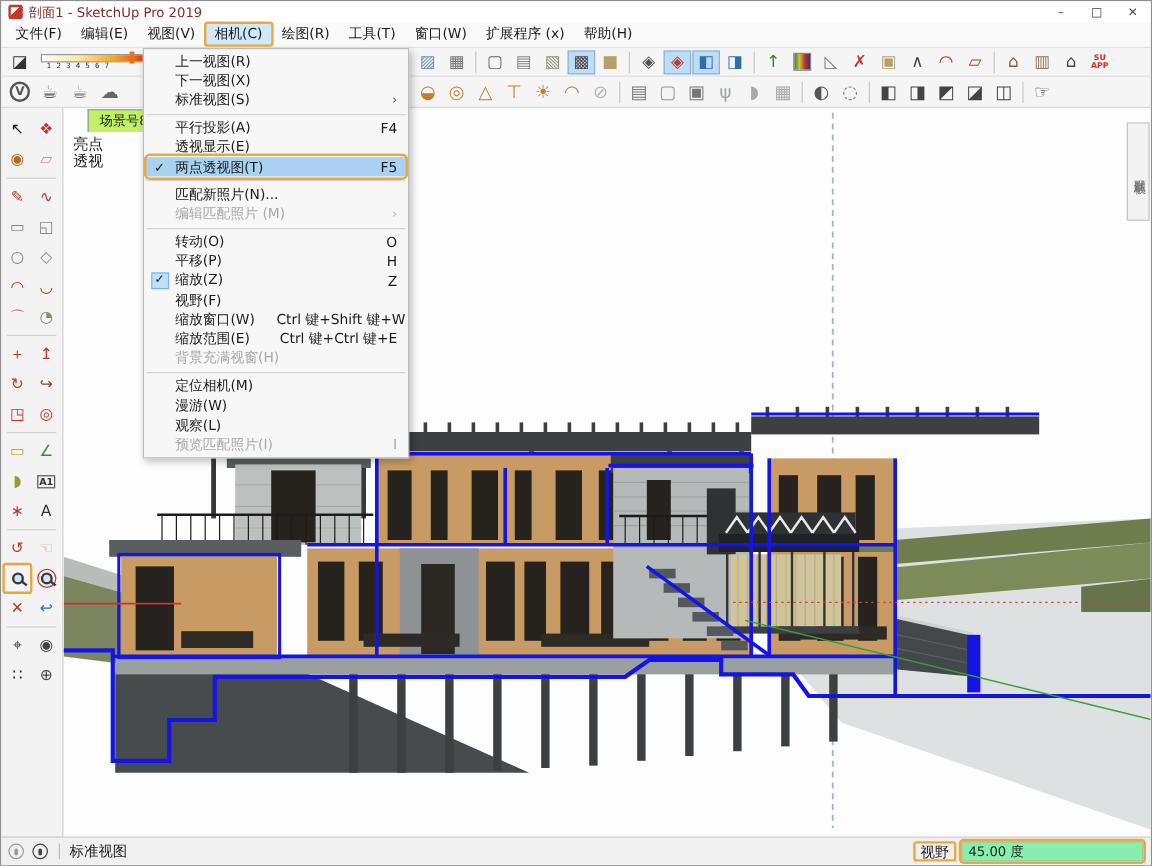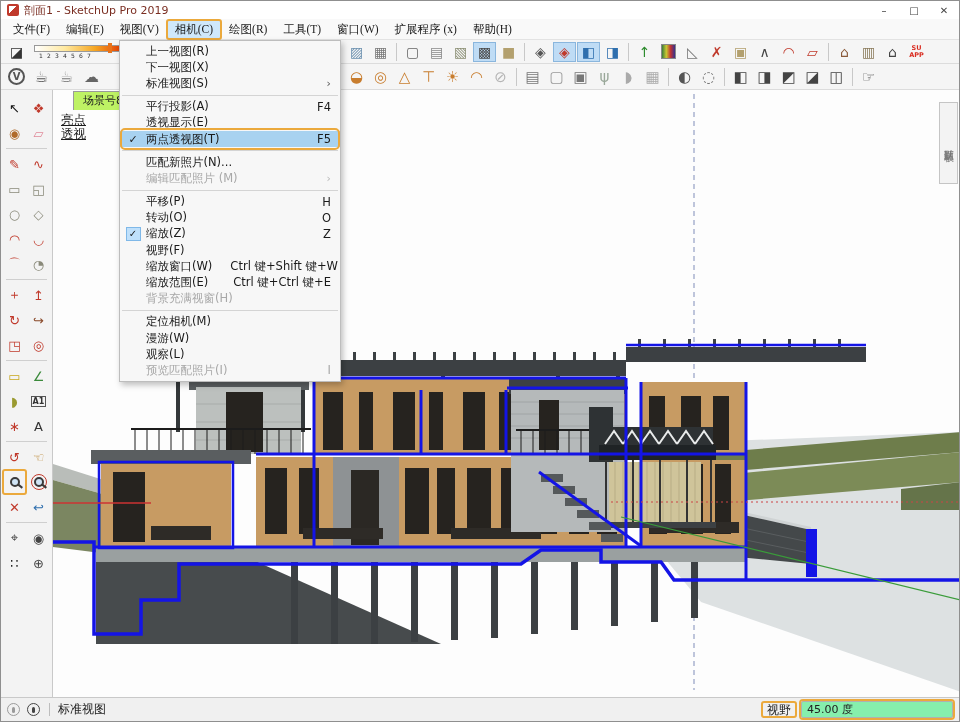--- a/index.html
+++ b/index.html
@@ -8,21 +8,21 @@
 
   
   .titlebar { height:18px; background:#ffffff; display:flex; align-items:center; padding-left:6px; flex:0 0 auto; }
   .su-ico { width:12px; height:12px; background:#c0392b; border-radius:2px; position:relative; margin-right:5px; }
   .su-ico::after { content:""; position:absolute; left:2px; top:2px; width:8px; height:8px; background:linear-gradient(135deg,#fff 45%,#c0392b 46%); }
   .title-text { font-size:11px; color:#7a2e22; }
   .win-controls { margin-left:auto; display:flex; height:100%; }
   .wc { width:30px; display:flex; align-items:center; justify-content:center; font-size:10px; color:#444; }
 
   
-  .menubar { height:21px; background:#f9f9f9; display:flex; align-items:flex-end; padding-left:4px; font-size:11.5px; color:#1a1a1a; flex:0 0 auto; border-bottom:1px solid #e3e3e3;font-family:Liberation Serif, serif;}
+  .menubar { height:21px; background:#f9f9f9; display:flex; align-items:flex-start; padding-left:4px; font-size:11.5px; color:#1a1a1a; flex:0 0 auto; border-bottom:1px solid #e3e3e3;}
   .mb { padding:2px 8px; border-radius:2px; }
   .mb.hl { background:#cfe8fb; outline:2px solid #eba93c; outline-offset:-1px; }
 
   
   .tbrow { position:relative; background:#f5f5f5; border-bottom:1px solid #dcdcdc; flex:0 0 auto; display:flex; align-items:center; }
   #tbrow1 { height:24px; } #tbrow2 { height:26px; }
   .tb-left { display:flex; align-items:center; padding-left:4px; gap:2px; }
   .tb-right { position:absolute; left:344px; top:0; bottom:0; display:flex; align-items:center; gap:1px; }
   .tbi { width:23px; height:20px; display:flex; align-items:center; justify-content:center; font-size:14px; color:#555; border:1px solid transparent; }
   #tbrow2 .tbi { height:23px; font-size:15px; }
@@ -43,21 +43,21 @@
   .main { flex:1; display:flex; min-height:0; }
   .palette { width:52px; background:#f3f3f3; border-right:1px solid #c9c9c9; padding-top:5px; flex:0 0 auto; }
   .prow { display:flex; justify-content:center; gap:1px; margin:1px 0; }
   .tool { width:23px; height:24px; display:flex; align-items:center; justify-content:center; font-size:13px; border:1px solid transparent; border-radius:2px; }
   .tool.annot { outline:2px solid #eba93c; outline-offset:-1px; }
   .psep { height:1px; background:#cfcfcf; margin:3px 5px; }
   .t-a1 { font-size:8px; font-weight:bold; border:1px solid #555; padding:0 1px; color:#333; }
 
   .viewport { flex:1; position:relative; background:#fdfdfd; overflow:hidden; }
   .scene-tab { position:absolute; left:20px; top:1px; padding:1px 9px 2px; font-size:11px; color:#222; background:#bef264; border:1px solid #9a9a9a; border-bottom:none; z-index:3; }
-  .overlay-txt { position:absolute; left:8px; top:23px; font-size:12.5px; color:#1c1c1c; line-height:14px; z-index:2;text-decoration:underline; }
+  .overlay-txt { position:absolute; left:8px; top:23px; font-size:12.5px; color:#1c1c1c; line-height:14px; z-index:2; }
   .panel-tab { position:absolute; right:1px; top:12px; width:19px; height:82px; background:#f3f3f3; border:1px solid #c5c5c5; writing-mode:vertical-rl; font-size:10px; color:#777; display:flex; align-items:center; justify-content:center; letter-spacing:1px; z-index:3; }
   svg.model { position:absolute; inset:0; }
 
   
   .dropdown { position:absolute; left:118px; top:39px; width:222px; background:#f7f7f7; border:1px solid #bdbdbd; box-shadow:2px 3px 6px rgba(0,0,0,.25); z-index:10; padding:2px 0; font-size:11.5px; color:#1a1a1a; }
   .mrow { position:relative; display:flex; align-items:center; height:16.2px; padding-right:9px; }
   .mrow .gut { width:26px; flex:0 0 auto; display:flex; align-items:center; justify-content:center; font-size:11px; height:100%; }
   .mrow .chkbox { width:15px; height:14px; background:#bfe0fb; border:1px solid #7fb8e8; display:flex; align-items:center; justify-content:center; font-size:10px; }
   .mrow .lbl { flex:1; white-space:nowrap; }
   .mrow .sc { margin-left:auto; padding-left:18px; white-space:nowrap; }
@@ -558,27 +558,27 @@
         <span class="lbl">匹配新照片(N)...</span>
       </div>
       <div class="mrow dis">
         <span class="gut"></span>
         <span class="lbl">编辑匹配照片 (M)</span>
         <span class="arr">›</span>
       </div>
       <div class="msep"></div>
       <div class="mrow">
         <span class="gut"></span>
+        <span class="lbl">转动(O)</span>
+        <span class="sc">O</span>
+      </div>
+      <div class="mrow">
+        <span class="gut"></span>
         <span class="lbl">平移(P)</span>
         <span class="sc">H</span>
-      </div>
-      <div class="mrow">
-        <span class="gut"></span>
-        <span class="lbl">转动(O)</span>
-        <span class="sc">O</span>
       </div>
       <div class="mrow">
         <span class="gut">
           <span class="chkbox">✓</span>
         </span>
         <span class="lbl">缩放(Z)</span>
         <span class="sc">Z</span>
       </div>
       <div class="mrow">
         <span class="gut"></span>

